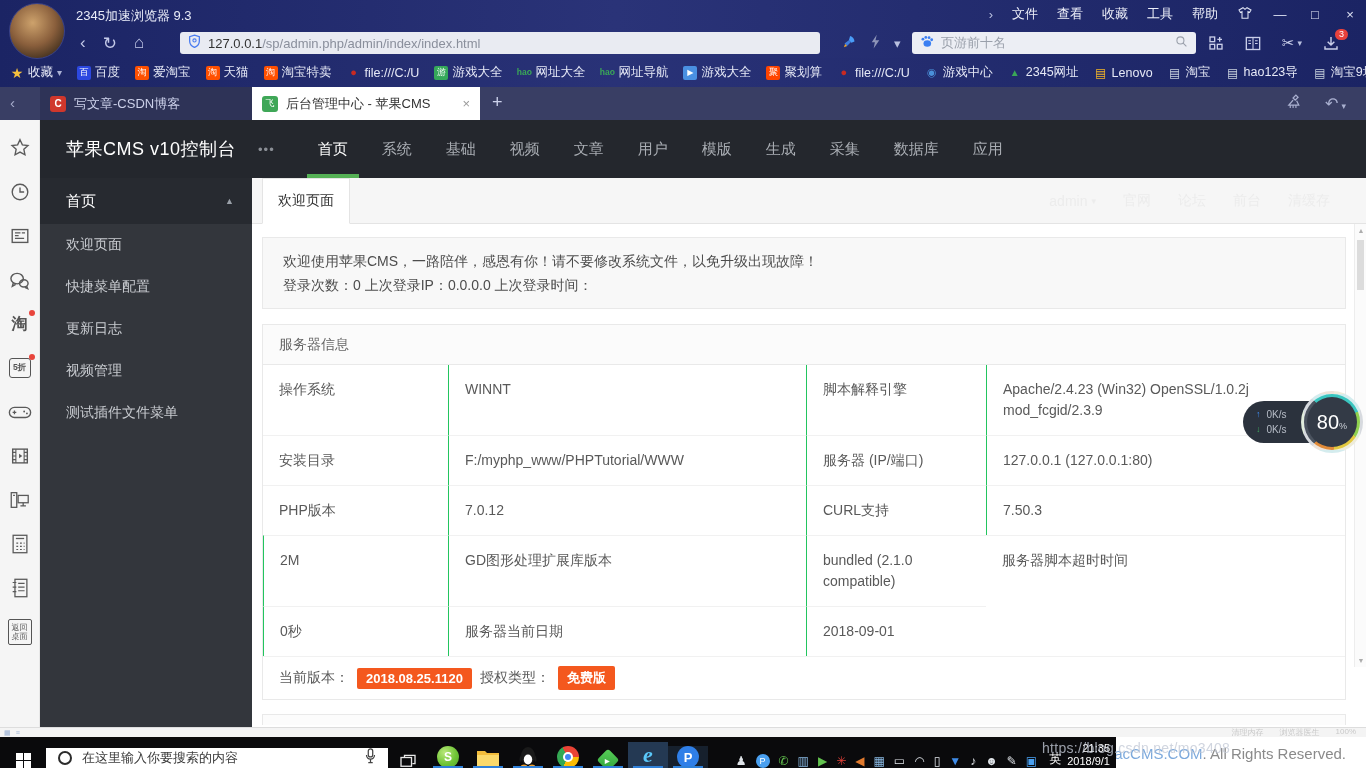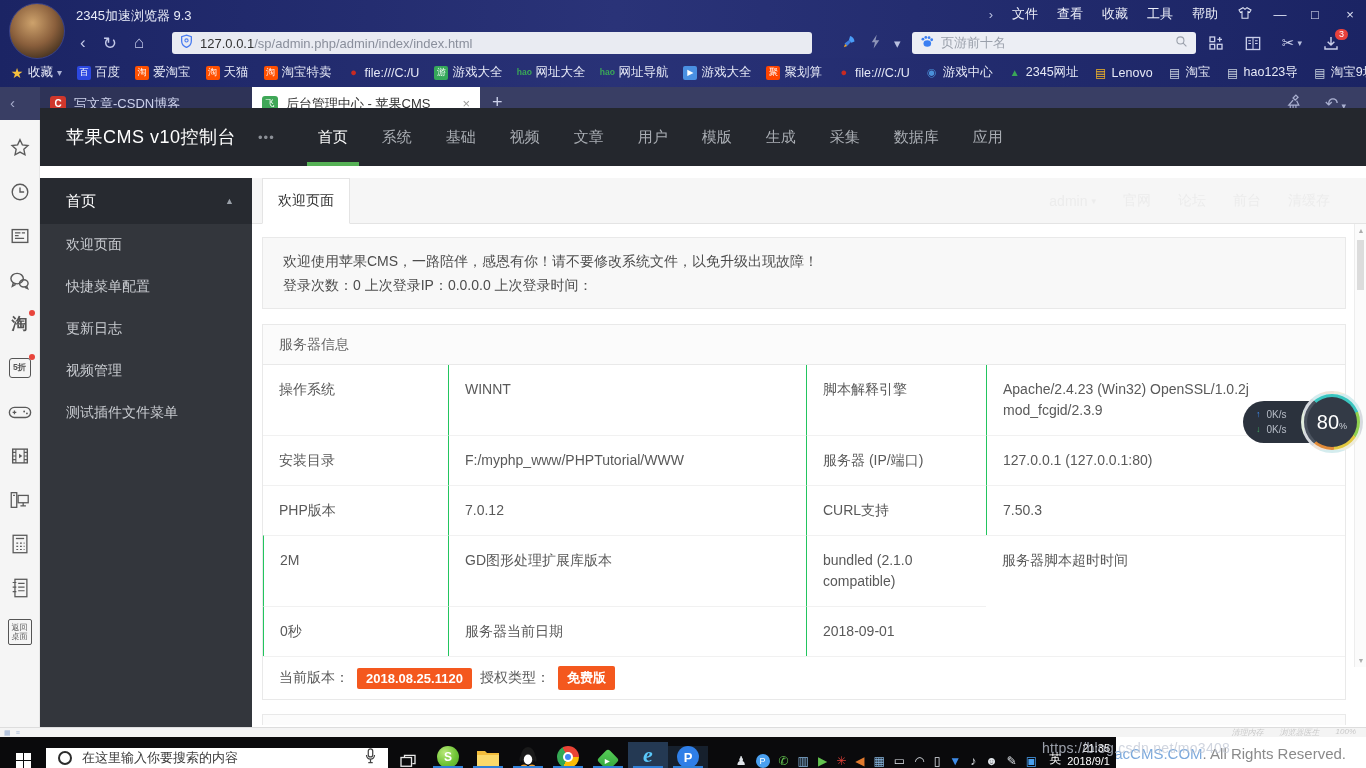--- a/index.html
+++ b/index.html
@@ -14,21 +14,21 @@
     border:1px solid #3a4288;}
   .win-title{position:absolute;left:76px;top:7px;color:#e9ecf8;font-size:13px;}
   .titlebar-right{position:absolute;right:8px;top:0;height:28px;display:flex;align-items:center;gap:19px;color:#eceef8;font-size:13px;}
   .titlebar-right .mi{cursor:default;}
   .winbtn{font-size:13px;color:#dfe3f4;width:16px;text-align:center;}
   .chev{color:#b9c0e0;font-size:13px;}
 
   .toolbar{position:absolute;left:0;top:28px;width:1366px;height:30px;
     background:linear-gradient(90deg,#1b2464,#2a3378 45%,#1b2464);}
   .navbtns{position:absolute;left:80px;top:0;height:30px;display:flex;align-items:center;gap:17px;color:#c3c9e8;font-size:17px;}
-  .addressbar{position:absolute;left:172px;top:4px;width:640px;height:22px;background:#e9ebf2;border-radius:3px;
+  .addressbar{position:absolute;left:180px;top:4px;width:640px;height:22px;background:#e9ebf2;border-radius:3px;
     display:flex;align-items:center;padding:0 8px;gap:7px;}
   .url{font-size:13px;color:#8a8f9c;white-space:nowrap;overflow:hidden;}
   .url b{color:#333;font-weight:normal;}
   .addr-icons{position:absolute;left:842px;top:0;height:30px;display:flex;align-items:center;gap:13px;}
   .searchbox{position:absolute;left:912px;top:4px;width:284px;height:22px;background:#eceef4;border-radius:3px;
     display:flex;align-items:center;padding:0 8px;gap:7px;}
   .searchbox .ph{font-size:13px;color:#9aa0ab;flex:1;}
   .tb-right{position:absolute;left:1208px;top:0;height:30px;display:flex;align-items:center;gap:21px;}
   .tbr-item{position:relative;color:#c9cee9;display:flex;align-items:center;}
   .badge{position:absolute;top:-6px;right:-9px;background:#e8413c;color:#fff;font-size:9px;border-radius:7px;
@@ -72,21 +72,21 @@
     display:flex;flex-direction:column;align-items:center;padding-top:16px;gap:20px;}
   .rail-item{width:24px;height:24px;display:flex;align-items:center;justify-content:center;position:relative;color:#5a5a5a;}
   .rail-item svg{display:block;}
   .raildot{position:absolute;top:-2px;right:-3px;width:6px;height:6px;border-radius:50%;background:#e8453c;}
   .rail-tao{font-size:16px;font-weight:bold;color:#555;}
   .rail-5z{border:1.5px solid #555;border-radius:3px;width:22px;height:20px;font-size:8.5px;font-weight:bold;
     display:flex;align-items:center;justify-content:center;color:#555;}
   .rail-desk{border:1.5px solid #555;border-radius:2px;width:26px;height:26px;font-size:8px;line-height:9px;
     display:flex;align-items:center;justify-content:center;text-align:center;color:#555;}
 
-  .cmsheader{position:absolute;left:40px;top:108px;width:1326px;height:58px;background:#24272d;
+  .cmsheader{position:absolute;left:40px;top:120px;width:1326px;height:58px;background:#24272d;
     display:flex;align-items:center;text-align:center;}
   .cms-logo{margin-left:26px;color:#fff;font-size:18px;letter-spacing:.5px;}
   .cms-dots{margin-left:22px;color:#8b8f96;font-size:13px;letter-spacing:1px;}
   .cms-nav{display:flex;margin-left:26px;height:58px;}
   .cms-nav .ni{position:relative;display:flex;align-items:center;padding:0 17px;color:#a9adb3;font-size:15px;}
   .cms-nav .ni.active{color:#fff;}
   .cms-nav .ni.active::after{content:"";position:absolute;left:6px;right:6px;bottom:0;height:4px;background:#55b155;}
 
   .sidebar{position:absolute;left:40px;top:178px;width:212px;height:549px;background:#33363c;}
   .sb-head{height:46px;background:#272a30;display:flex;align-items:center;padding:0 18px 0 26px;color:#fff;font-size:15px;}
@@ -132,21 +132,21 @@
   .speed-circle{position:absolute;left:58px;top:-8px;width:62px;height:62px;border-radius:50%;
     border:3px solid rgba(240,242,246,.85);
     background:conic-gradient(from -40deg,#3ac6c0 0 30%,#8fd14f 30% 45%,#e3c93f 45% 60%,#e08a38 60% 72%,#4a525e 72% 100%);
     display:flex;align-items:center;justify-content:center;}
   .speed-inner{width:50px;height:50px;border-radius:50%;background:#333a46;display:flex;align-items:center;justify-content:center;}
   .sp-pct{color:#fff;font-size:20px;}
   .sp-unit{color:#cfd3da;font-size:9px;margin-top:8px;}
 
   
   .statusbar{position:absolute;left:0;top:727px;width:1366px;height:10px;background:#f4f4f4;border-top:1px solid #ddd;
-    display:flex;align-items:center;font-size:8px;color:#c9c9c9;font-style:italic;}
+    display:flex;align-items:center;font-size:8px;color:#c9c9c9;}
   .stat-left{display:flex;gap:5px;padding-left:4px;color:#9fb4d6;font-size:7px;}
   .stat-right{margin-left:auto;display:flex;gap:16px;padding-right:10px;}
 
   .taskbar{position:absolute;left:0;top:737px;width:1116px;height:31px;background:#0a0a0c;display:flex;align-items:flex-end;}
   .tk-start{width:46px;display:flex;align-items:center;justify-content:center;}
   .winlogo{display:grid;grid-template-columns:7px 7px;grid-template-rows:7px 7px;gap:1px;}
   .winlogo span{background:#fff;}
   .tk-search{width:342px;background:#fff;display:flex;align-items:center;gap:10px;padding:0 12px;}
   .tk-ring{width:14px;height:14px;border-radius:50%;border:2px solid #2b2b2b;flex:none;}
   .tk-ph{font-size:13px;color:#3a3a3a;flex:1;white-space:nowrap;overflow:hidden;}

